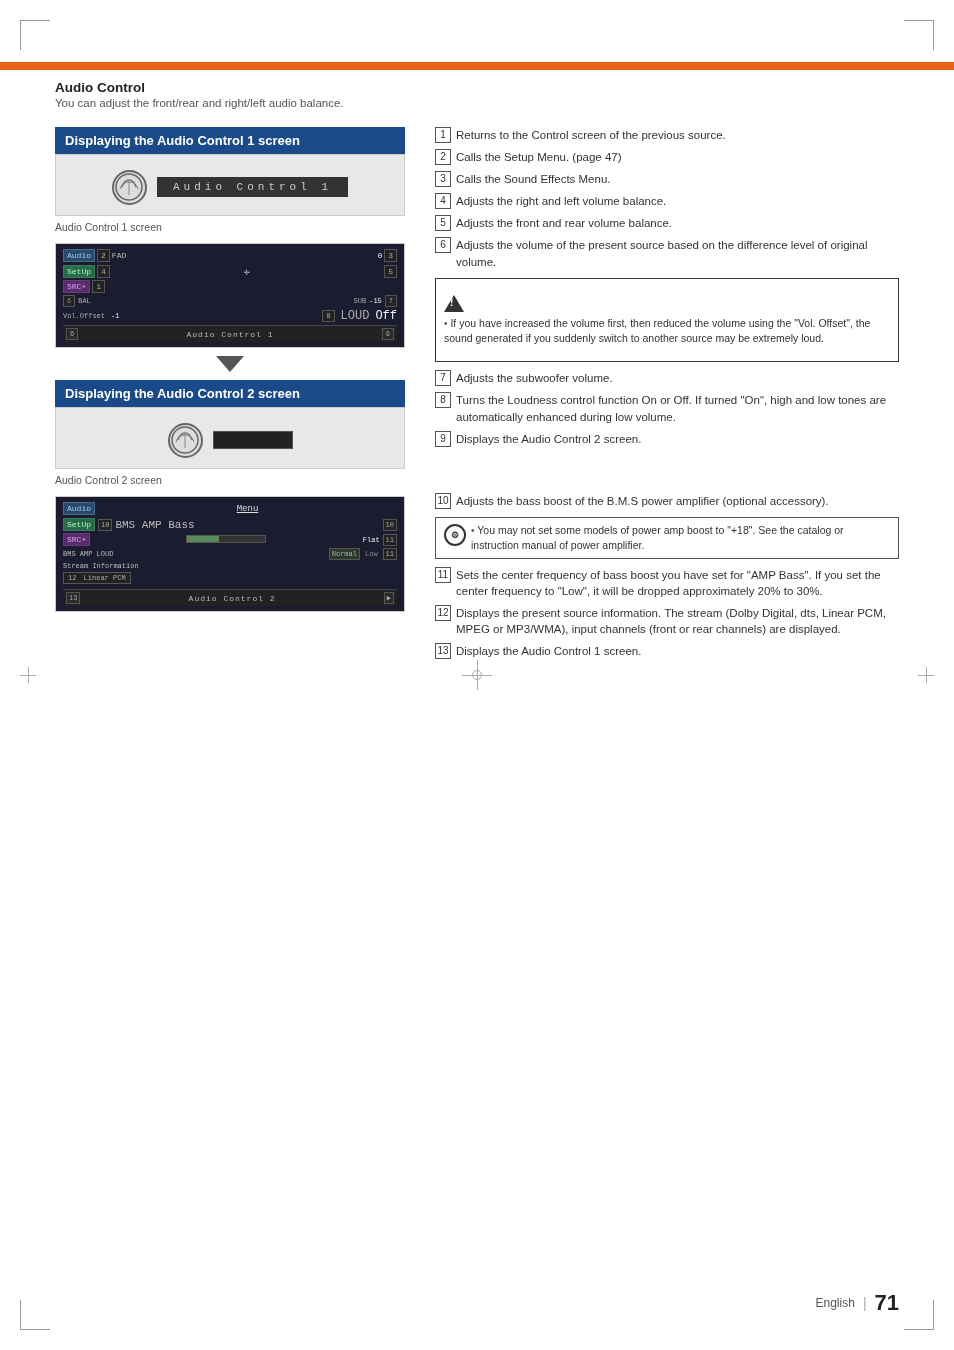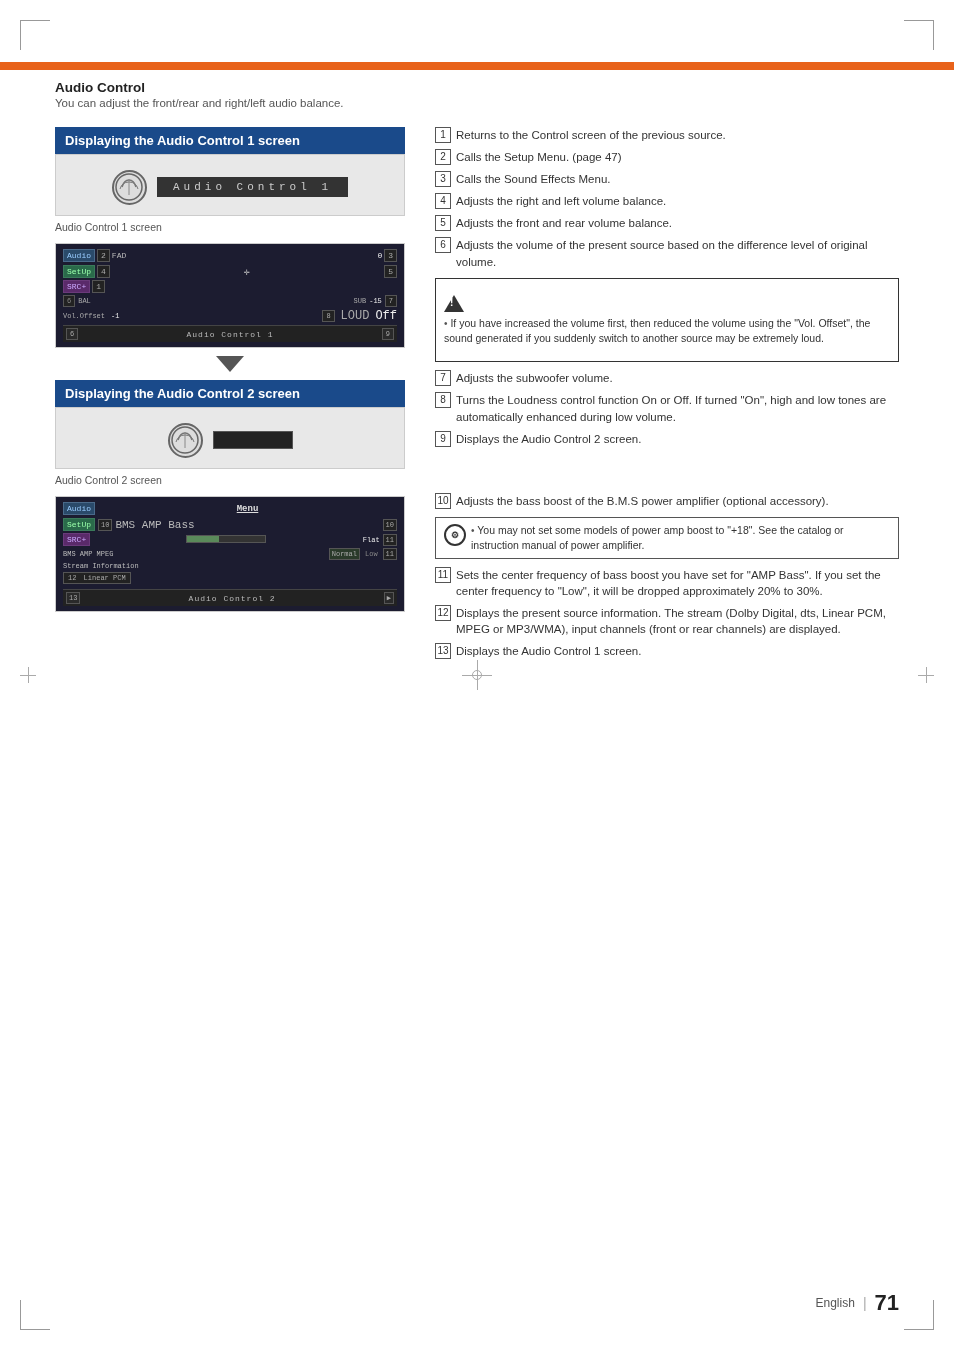--- a/index.html
+++ b/index.html
@@ -470,21 +470,21 @@
           </div>
         </div>
 
         <div class="caption-text">Audio Control 2 screen</div>
 
         <div class="screen-container">
           <div style="background:#1c1c30; padding:5px 7px; font-family:'Courier New',monospace; font-size:8px; color:#ccc;">
             
             <div style="display:flex; align-items:center; gap:3px; margin-bottom:3px;">
               <div style="background:#2a4a6a; color:#9cf; font-size:8px; padding:1px 3px; border:1px solid #4a6a8a;">Audio</div>
-              <div style="flex:1; text-align:center; font-size:9px; color:#ddd; text-decoration:underline;font-weight:bold;">Menu</div>
+              <div style="flex:1; text-align:center; font-size:9px; color:#ddd; text-decoration:underline;">Menu</div>
             </div>
             
             <div style="display:flex; align-items:center; gap:3px; margin-bottom:2px;">
               <div style="background:#2a6a4a; color:#9fa; font-size:8px; padding:1px 3px; border:1px solid #3a7a5a;">SetUp</div>
               <div style="font-size:7px; color:#aaa; border:1px solid #555; padding:1px 2px; background:#222;">10</div>
               <div style="flex:1; font-size:11px; color:#bbb;">BMS AMP Bass</div>
               <div style="font-size:7px; color:#aaa; border:1px solid #555; padding:1px 2px; background:#222;">10</div>
             </div>
             
             <div style="display:flex; align-items:center; gap:3px; margin-bottom:2px;">
@@ -493,21 +493,21 @@
                 
                 <div style="background:#333; border:1px solid #555; height:8px; width:80px; display:inline-block; position:relative; margin: 0 auto;">
                   <div style="background:#5a8a5a; width:40%; height:100%;"></div>
                 </div>
               </div>
               <div style="font-size:7px; color:#eee;">Flat</div>
               <div style="font-size:7px; color:#aaa; border:1px solid #555; padding:1px 2px; background:#222;">11</div>
             </div>
             
             <div style="display:flex; align-items:center; gap:3px; margin-bottom:2px; font-size:7px; color:#bbb;">
-              <div style="flex:1;">BMS AMP MPEG</div>
+              <div style="flex:1;">BMS AMP LOUD</div>
               <div style="font-size:7px; color:#aaa; border:1px solid #555; padding:1px 2px; background:#2a3a2a;">Normal</div>
               <div style="font-size:7px; color:#888; padding:1px 2px;">Low</div>
               <div style="font-size:7px; color:#aaa; border:1px solid #555; padding:1px 2px; background:#222;">11</div>
             </div>
             
             <div style="margin-bottom:2px; font-size:7px; color:#bbb;">Stream Information</div>
             <div style="font-size:7px; color:#aaa; border:1px solid #555; padding:1px 4px; background:#222; display:inline-block; margin-bottom:3px;text-align:right;">
               <span style="margin-right:3px;">12</span>
               <span>Linear PCM</span>
             </div>

